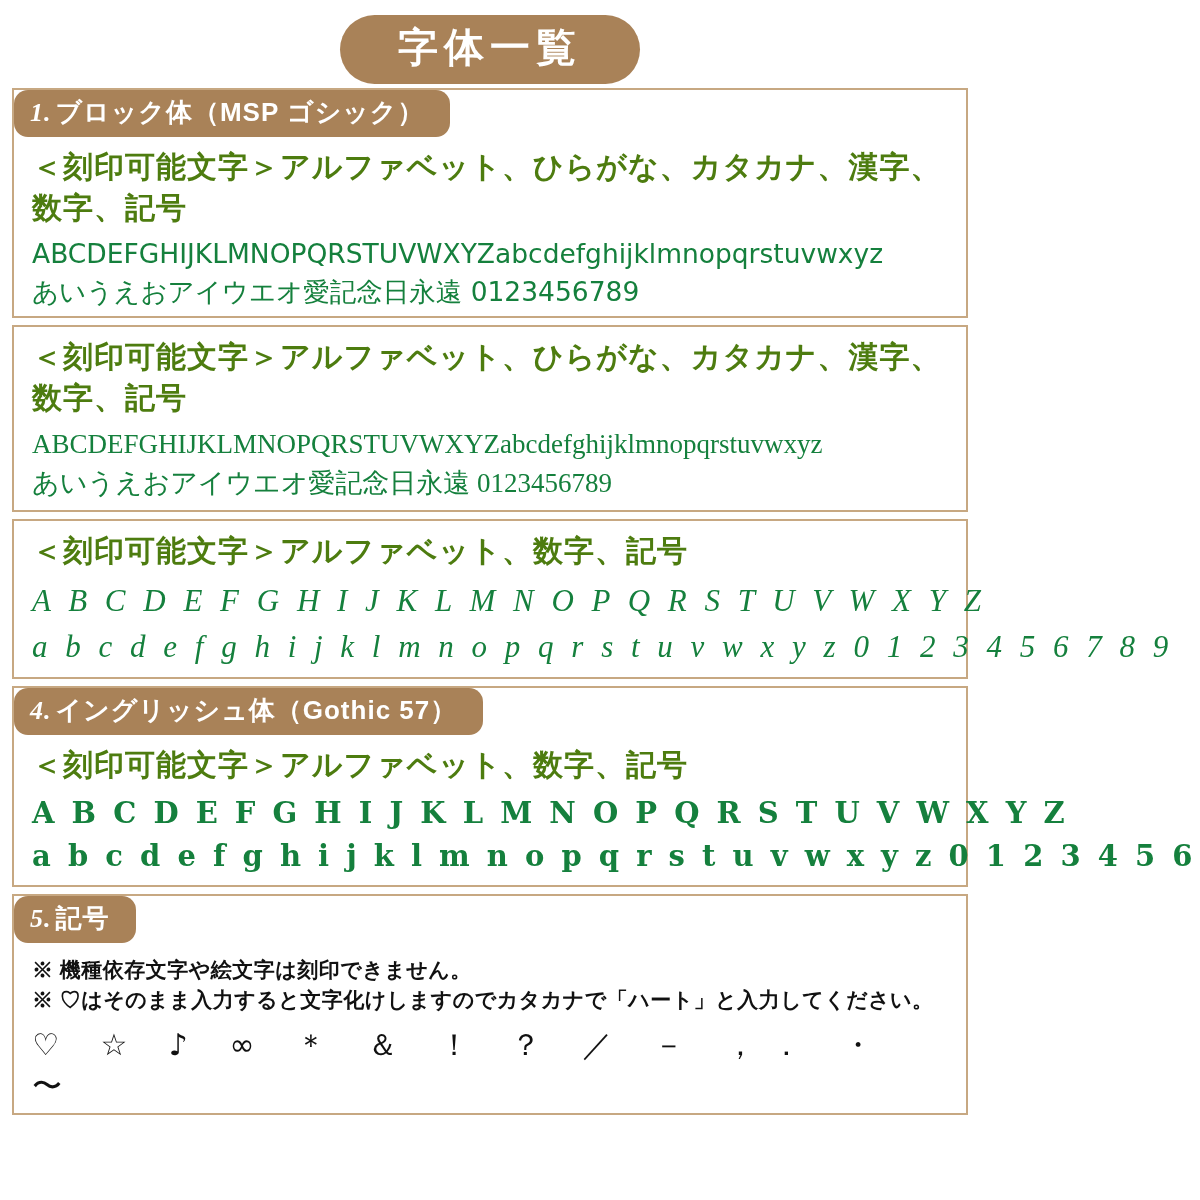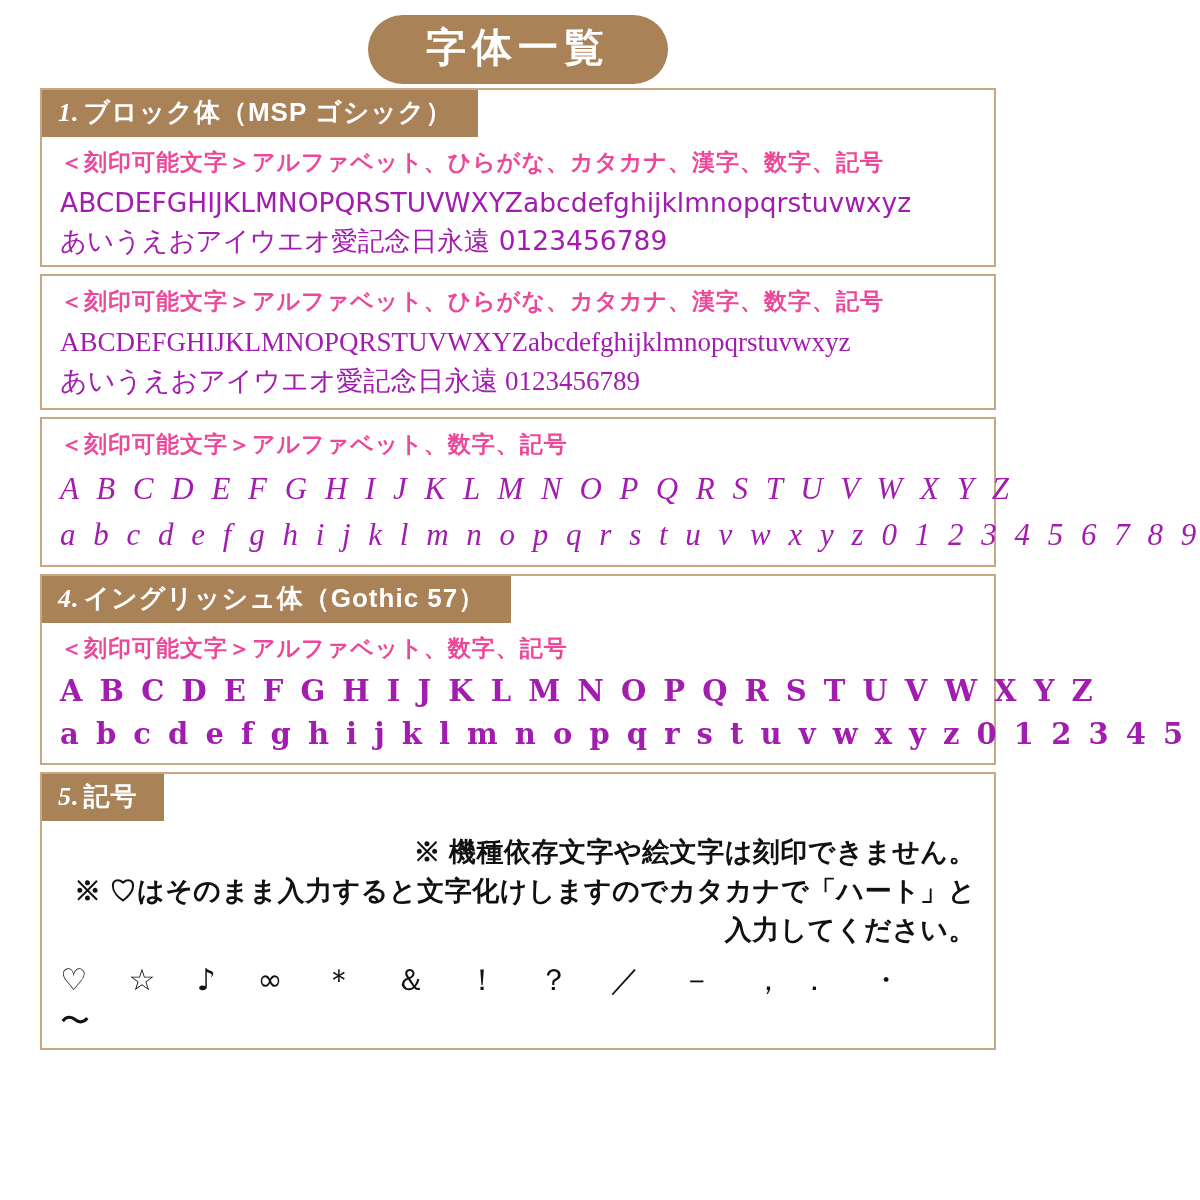--- a/index.html
+++ b/index.html
@@ -15,21 +15,20 @@
     overflow: hidden;
   }
 
   .page {
     width: 972px;
     height: 1200px;
     box-sizing: border-box;
     padding: 10px 4px 0 12px;
     display: flex;
     flex-direction: column;
-    margin-left: 28px;
   }
 
   
   .title-wrap {
     display: flex;
     justify-content: center;
     align-items: center;
     height: 78px;
   }
   .title-pill {
@@ -58,44 +57,45 @@
     display: inline-block;
     background: #a98258;
     color: #ffffff;
     font-size: 26px;
     font-weight: bold;
     padding: 5px 26px 7px 16px;
     margin: 0;
     letter-spacing: 1px;
     white-space: nowrap;
     font-family: "Liberation Sans", sans-serif;
+    border-radius: 14px;
   }
   .sec-head .num {
     font-family: "Liberation Serif", serif;
     font-style: italic;
     font-weight: bold;
     padding-right: 4px;
   }
 
   .sec-body {
     padding: 10px 18px 0 18px;
   }
 
   .charset-line {
-    font-size: 23px;
+    font-size: 30px;
     font-weight: bold;
     letter-spacing: 1px;
     margin-bottom: 6px;
-    color: #ec4899;
+    color: #4d7c0f;
   }
 
   .sample {
     letter-spacing: 0px;
     white-space: nowrap;
-    color: #a21caf;
+    color: #15803d;
   }
 
   
   .s-gothic {
     font-family: "DejaVu Sans", sans-serif;
     font-size: 26.5px;
     line-height: 1.42;
   }
 
   .s-mincho {
@@ -114,26 +114,25 @@
 
   .s-gothic57 {
     font-family: "DejaVu Serif", serif;
     font-weight: bold;
     font-size: 29px;
     line-height: 1.5;
     letter-spacing: 3.5px;
   }
 
   .note {
-    font-size: 27px;
+    font-size: 21px;
     font-weight: bold;
     line-height: 1.45;
     color: #111;
     letter-spacing: 0.5px;
-    text-align: right;
   }
 
   .symbols {
     font-size: 30px;
     letter-spacing: 16px;
     margin-top: 10px;
     color: #111;
     font-family: "DejaVu Sans", sans-serif;
   }
 

